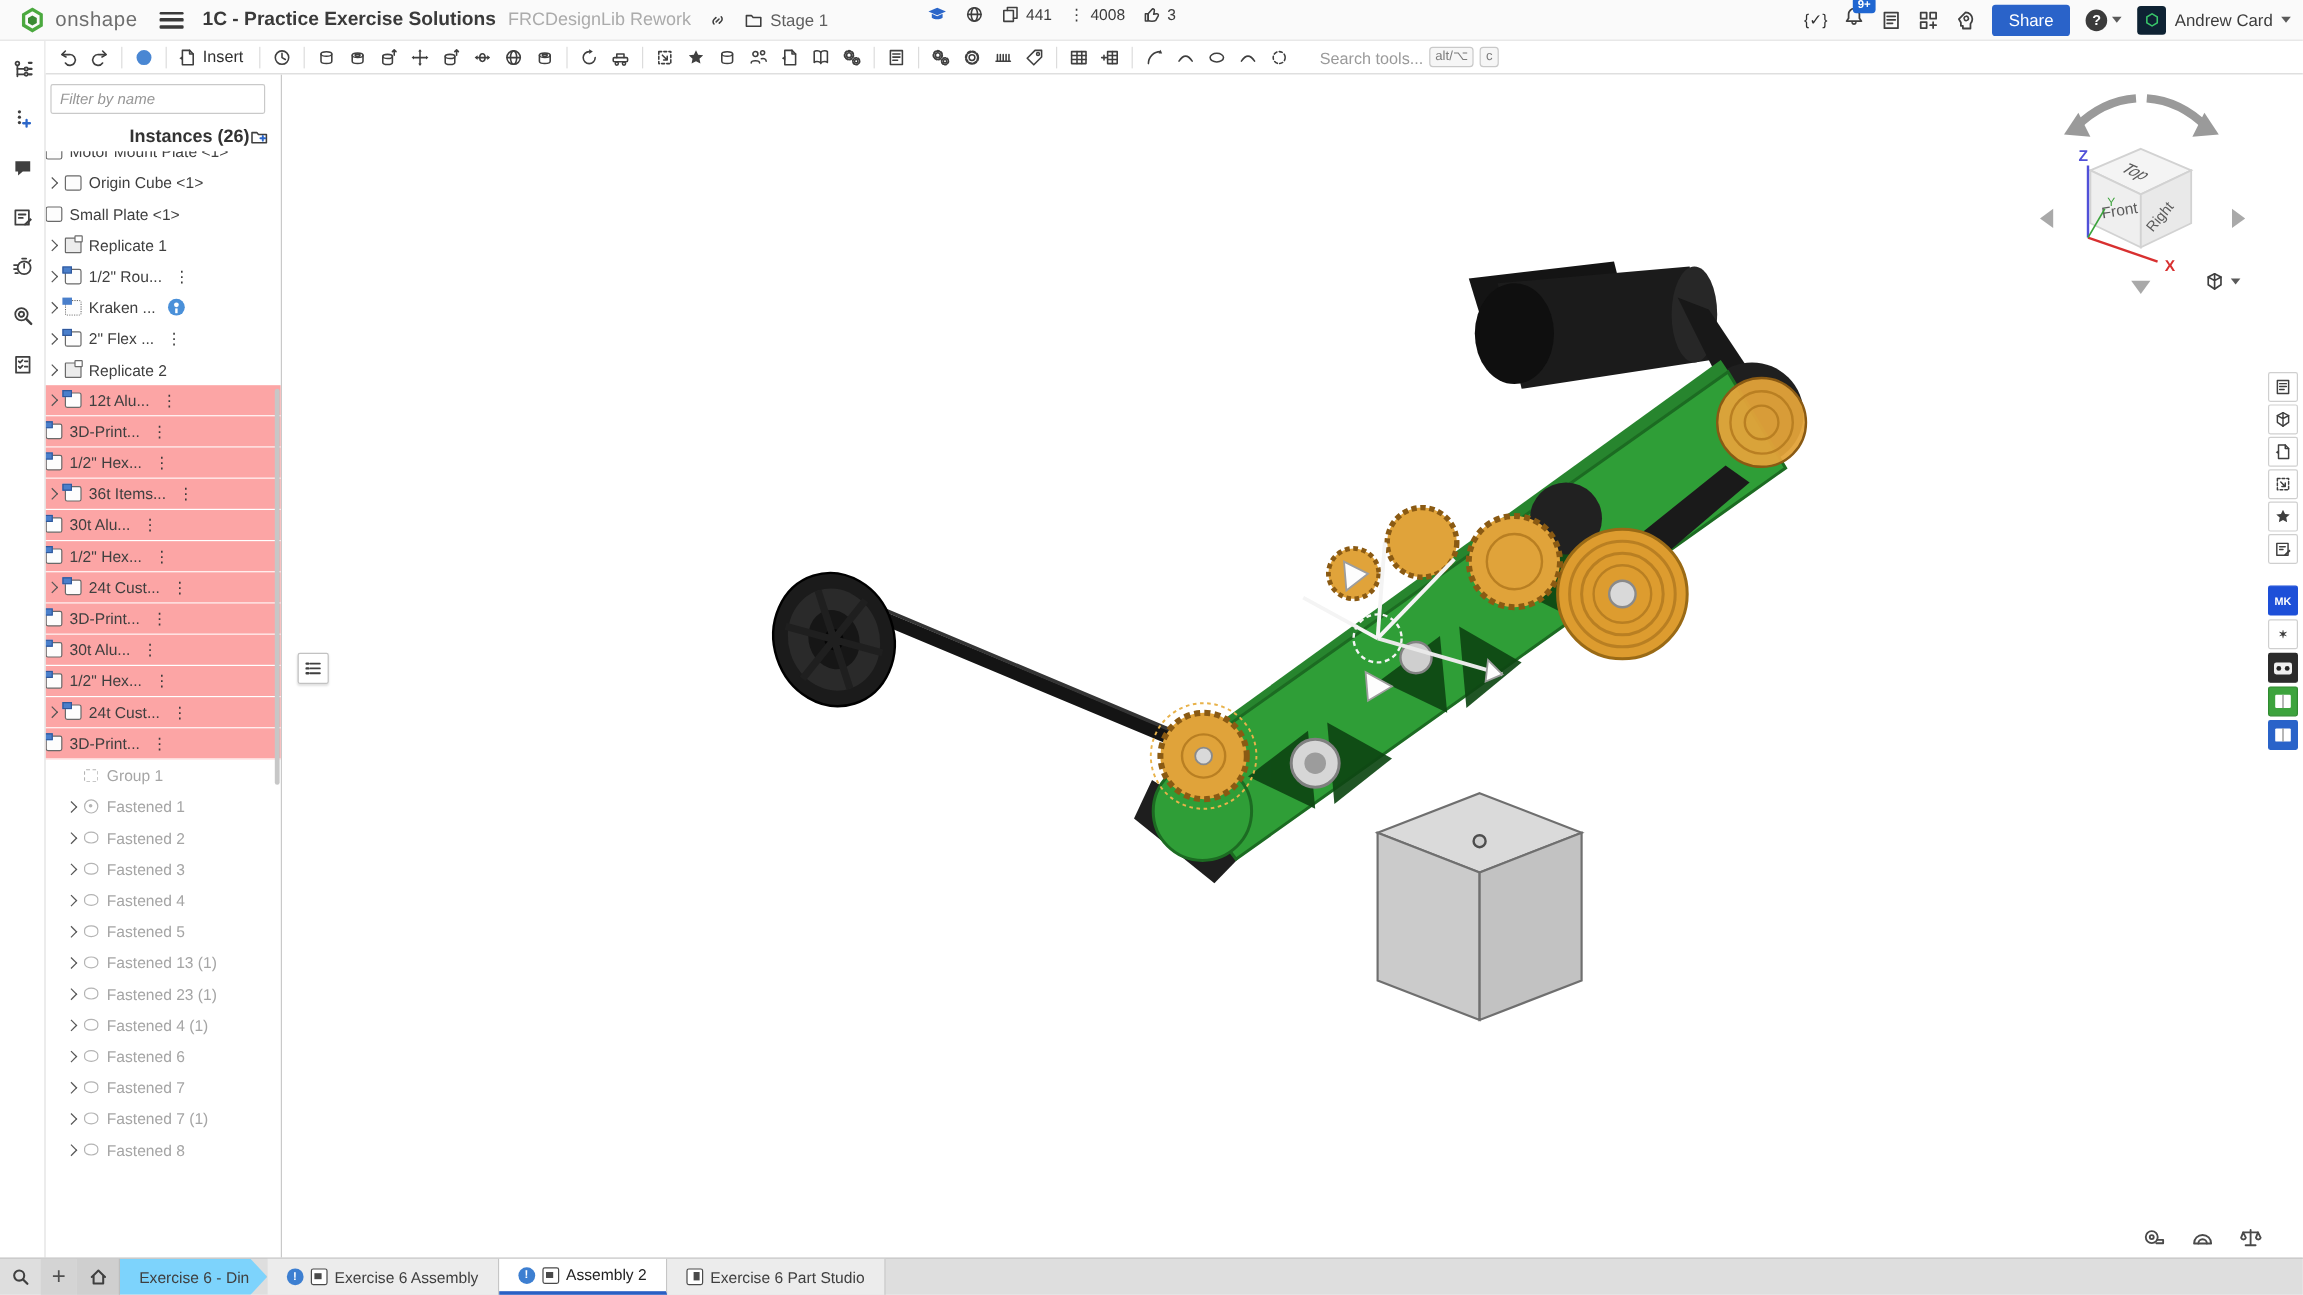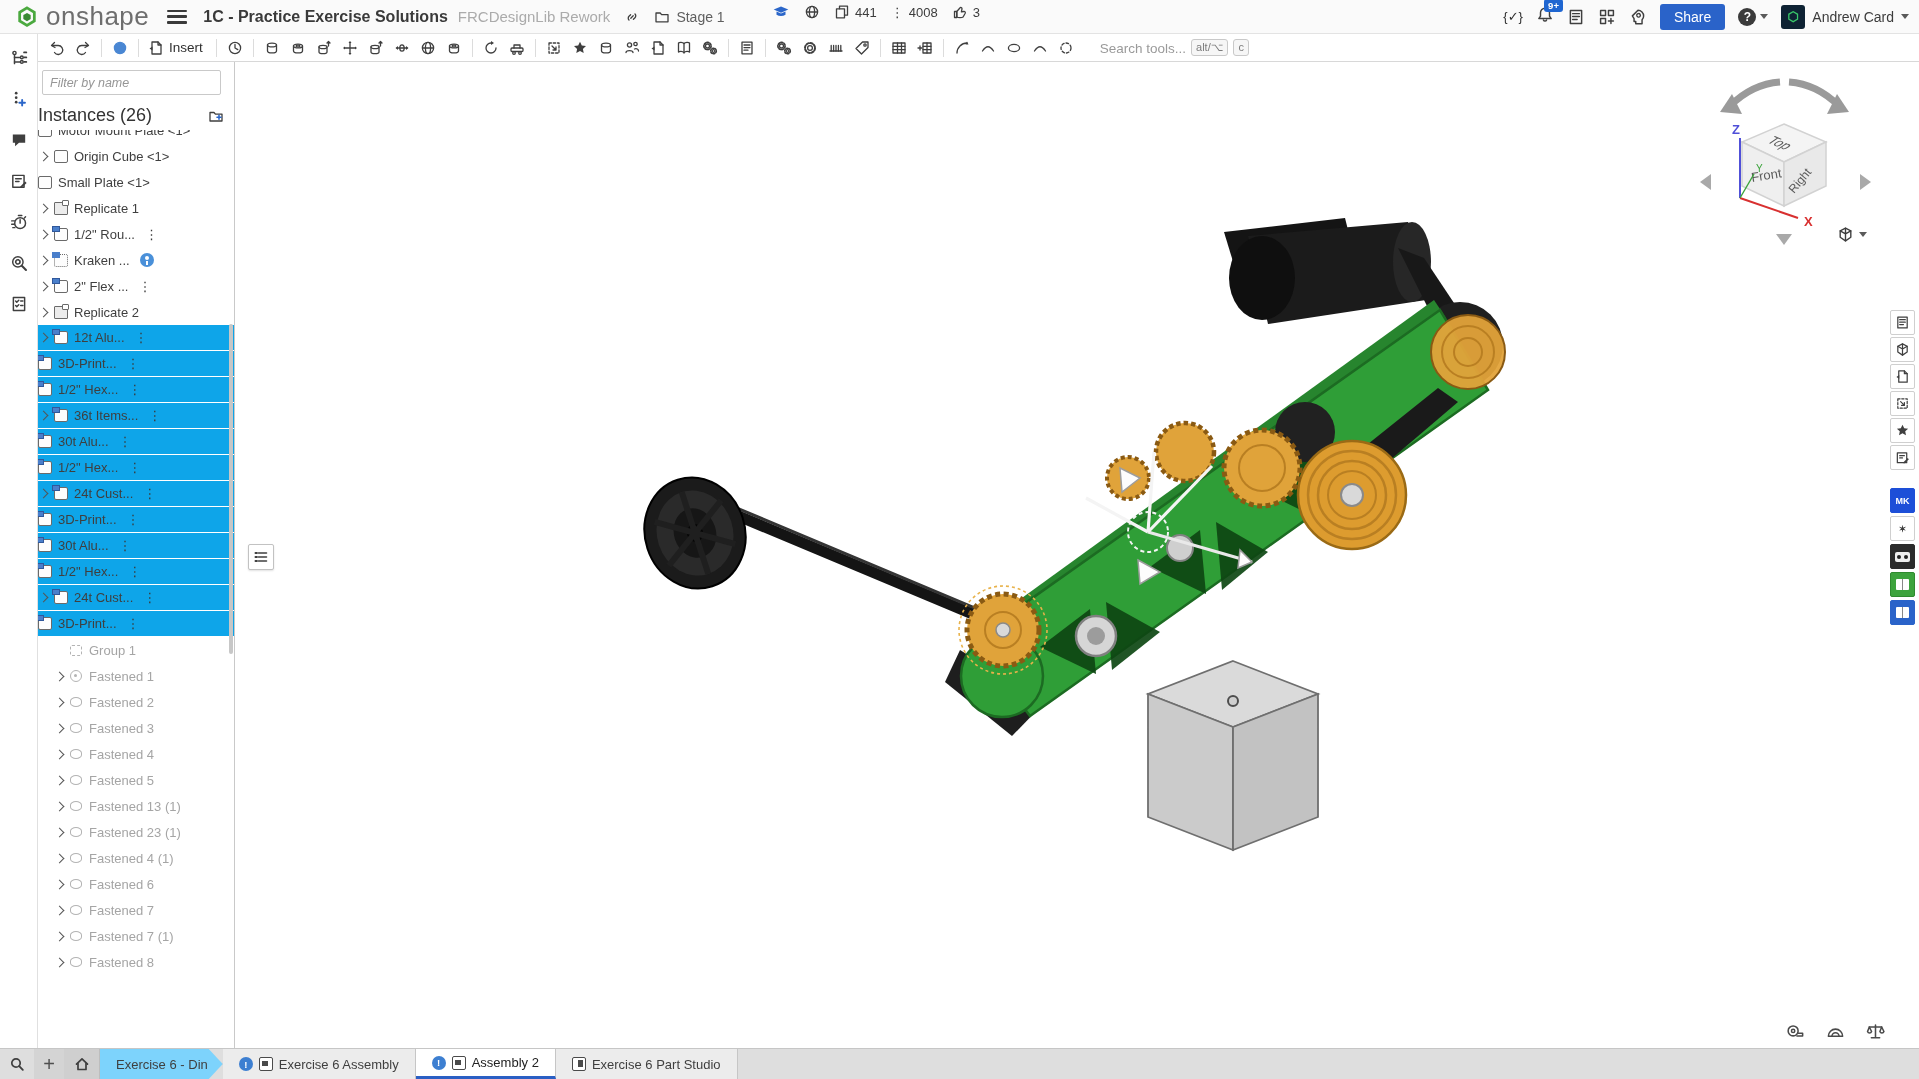--- a/index.html
+++ b/index.html
@@ -2,21 +2,21 @@
 <html><head>
 <meta charset="utf-8">
 <style>
   *{box-sizing:border-box;margin:0;padding:0}
   html,body{width:1919px;height:1079px;overflow:hidden;font-family:"Liberation Sans",sans-serif;background:#fff;color:#3c3c3c;-webkit-font-smoothing:antialiased}
   svg.sym{width:16px;height:16px;stroke:#3f3f3f;fill:none;stroke-width:1.3;stroke-linecap:round;stroke-linejoin:round}
 
   
   .topbar{position:absolute;left:0;top:0;width:1919px;height:34px;background:#fafafa;border-bottom:1px solid #e3e3e3;display:flex;align-items:center;padding:0 10px;z-index:40}
   .logo-badge{width:22px;height:22px;margin-left:6px}
-  .logo-word{font-size:26px;color:#6e6e6e;margin:0 14px 0 8px;letter-spacing:.5px}
+  .logo-word{font-size:17px;color:#6e6e6e;margin:0 14px 0 8px;letter-spacing:.5px}
   .hamburger{width:20px;height:14px;display:flex;flex-direction:column;justify-content:space-between;margin:0 16px 0 4px;cursor:pointer}
   .hamburger i{display:block;height:2.6px;background:#3a3a3a;border-radius:1px}
   .doc-title{font-size:16px;font-weight:bold;color:#3a3a3a;white-space:nowrap}
   .doc-sub{font-size:15px;color:#ababab;margin-left:10px;white-space:nowrap}
   .tb-mini{display:flex;align-items:center;gap:6px;margin-left:14px;color:#5f5f5f;font-size:14px}
   .stats{position:absolute;left:772px;top:0;height:24px;display:flex;align-items:center;gap:14px;font-size:13px;color:#3c3c3c}
   .stat{display:flex;align-items:center;gap:5px}
   .dots-glyph{font-size:13px;color:#3c3c3c;line-height:1}
   .top-right{margin-left:auto;display:flex;align-items:center;gap:13px}
   .code-check{font-size:13px;color:#2f2f2f}
@@ -42,24 +42,24 @@
   
   .left-rail{position:absolute;left:0;top:34px;width:38px;bottom:31px;background:#fff;border-right:1px solid #e0e0e0;display:flex;flex-direction:column;align-items:center;padding-top:12px;gap:17px;z-index:25}
   .rail-btn{width:26px;height:24px;display:flex;align-items:center;justify-content:center;cursor:pointer;border-radius:2px}
   .rail-btn svg{width:18px;height:18px}
 
   
   .panel{position:absolute;left:28px;top:62px;width:207px;bottom:31px;background:#fff;border-right:1px solid #c9c9c9;overflow:hidden;z-index:20}
   .filter-row{display:flex;align-items:center;gap:6px;padding:8px 8px 6px 8px}
   .filter-input{flex:1;height:25px;border:1px solid #c9c9c9;border-radius:2px;font-style:italic;font-size:12.5px;color:#3c3c3c;padding:0 7px;font-family:"Liberation Sans",sans-serif}
   .filter-input::placeholder{color:#969696;font-style:italic}
-  .panel-h{display:flex;align-items:center;justify-content:space-between;padding:4px 10px 4px 10px;font-size:18px;font-weight:normal;color:#333}
+  .panel-h{display:flex;align-items:center;justify-content:flex-end;padding:4px 10px 4px 10px;font-size:15px;font-weight:bold;color:#333}
   .tree{position:relative}
   .row{display:flex;align-items:center;height:26px;padding-left:8px;font-size:13px;color:#3f3f3f;cursor:pointer;white-space:nowrap}
-  .row.selected{background:#0ea5e9;border-bottom:1px solid #fff}
+  .row.selected{background:#fca5a5;border-bottom:1px solid #fff}
   .row.clipped{height:13px;overflow:hidden}
   .row.clipped > *{margin-top:-12px}
   .chev{width:16px;height:16px;position:relative;flex:none;cursor:pointer}
   .chev::before{content:'';position:absolute;left:4px;top:4.5px;width:6px;height:6px;border-top:1.7px solid #555;border-right:1.7px solid #555;transform:rotate(45deg)}
   .chev.down::before{transform:rotate(135deg);top:2.5px}
   .ticon{width:14px;height:13px;border:1.3px solid #6a6a6a;border-radius:2px;background:#fdfdfd;position:relative;flex:none;margin:0 6px 0 2px}
   .ic-linked .ticon::before{content:'';position:absolute;left:-3px;top:-3px;width:8px;height:6px;background:#4a7fcb;box-shadow:inset 0 0 0 1px #30589b}
   .ic-linked-asm .ticon{border-style:dotted}
   .ic-linked-asm .ticon::before{content:'';position:absolute;left:-3px;top:-3px;width:8px;height:6px;background:#4a7fcb}
   .ic-replicate .ticon{background:#ececec;border-radius:1px}

